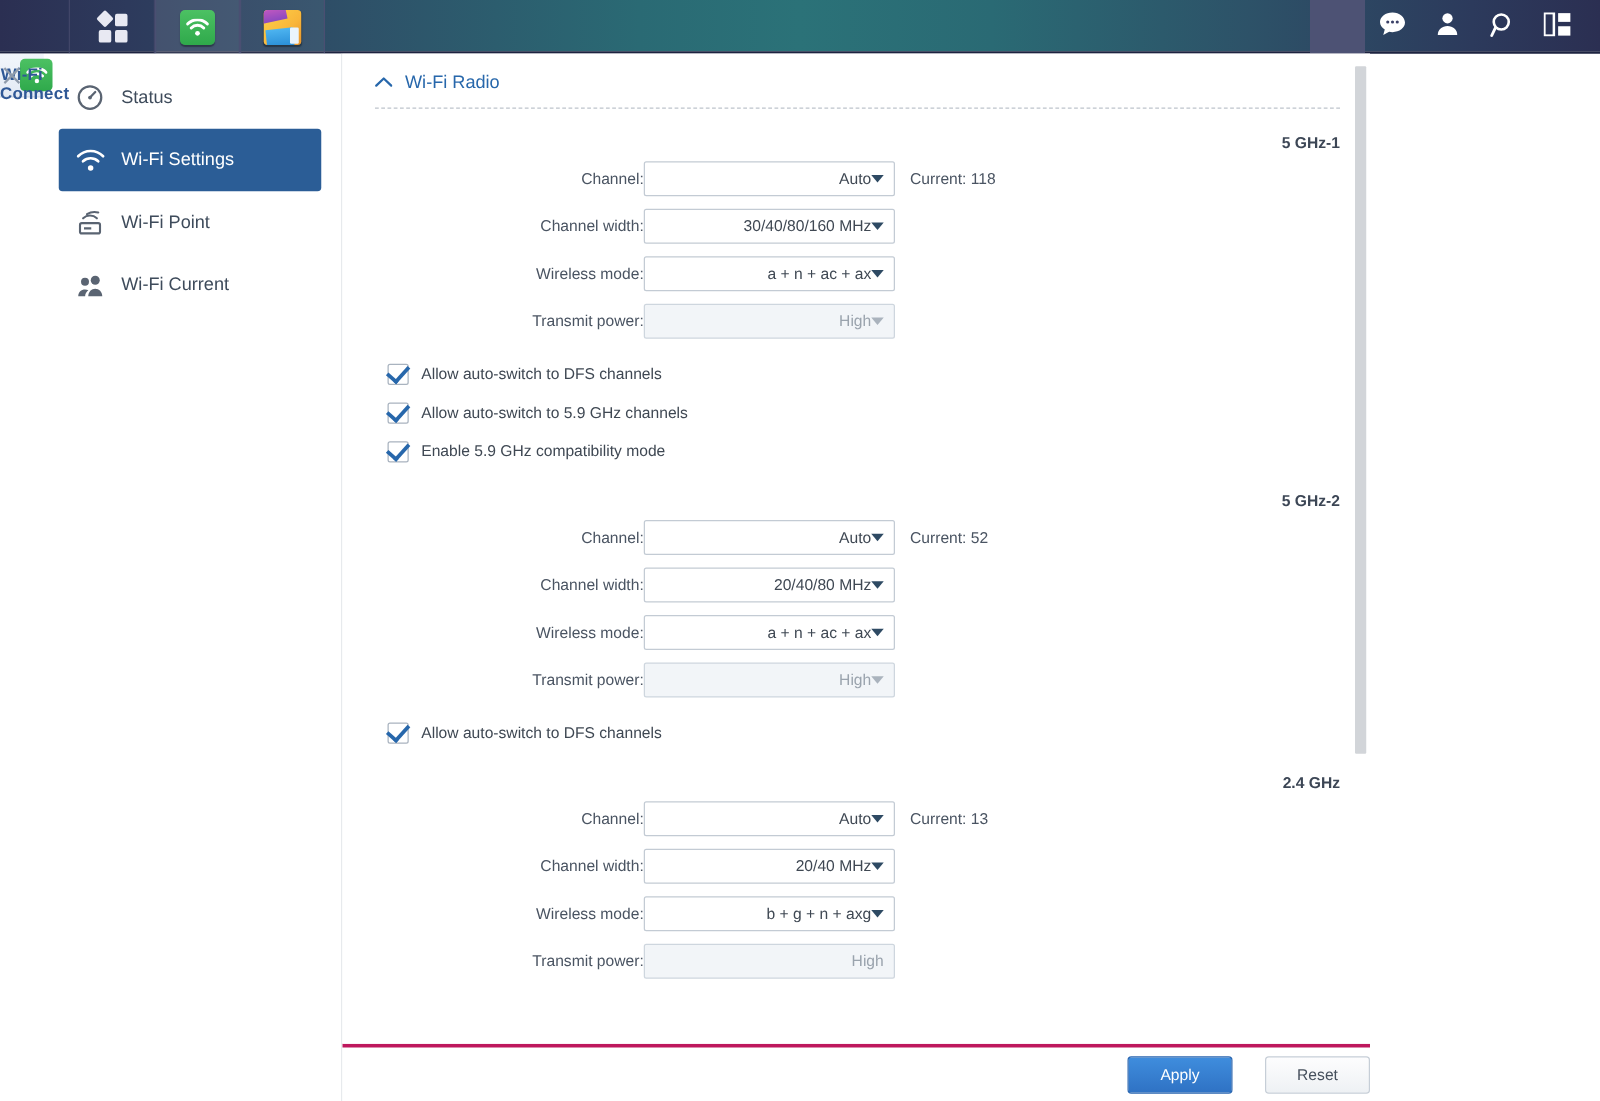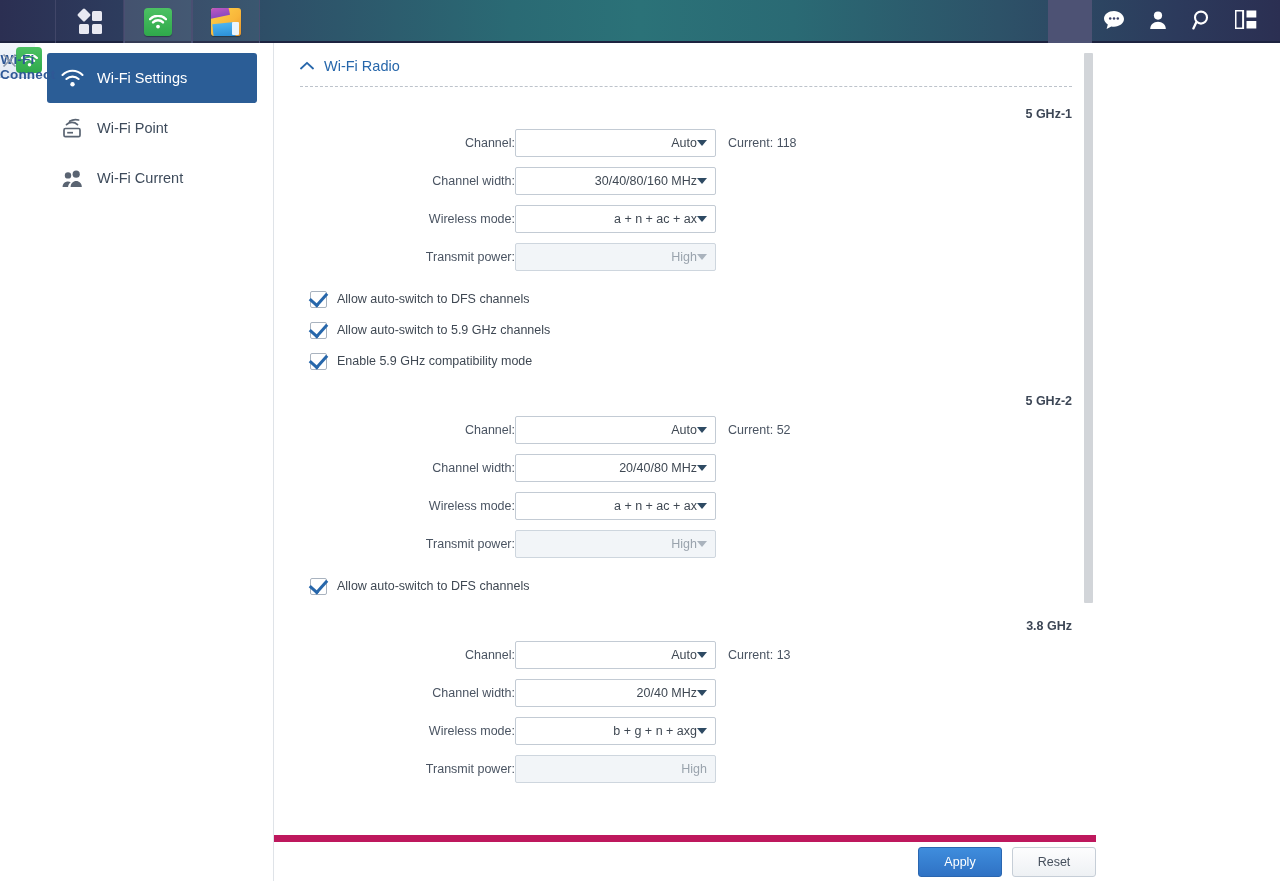--- a/index.html
+++ b/index.html
@@ -215,23 +215,23 @@
 
   #scrollbar {
     position: absolute; right: 3px; top: 2px; width: 9px; bottom: 2px;
   }
   #scrollthumb {
     position: absolute; left: 0; top: 8px; width: 9px; height: 550px;
     background: #d2d5d9; border-radius: 1px;
   }
 
   #footer {
-    flex: 0 0 46px; height: 46px; border-top: 7px solid #be185d;
+    flex: 0 0 46px; height: 46px; border-top: 3px solid #be185d;
     background: #ffffff; display: flex; align-items: center;
-    justify-content: flex-end; gap: 10px;
+    justify-content: flex-end; gap: 26px;
   }
   .btn {
     height: 30px; min-width: 84px; border-radius: 3px;
     font-size: 12.5px; display: flex; align-items: center;
     justify-content: center; padding: 0 16px;
   }
   .btn.primary {
     background: linear-gradient(#3f8ddd,#2f72c4);
     border: 1px solid #2a66b0; color: #ffffff;
   }
@@ -342,20 +342,30 @@
           <line x1="1.5" y1="1.5" x2="13.5" y2="13.5" stroke="#8f9bab" stroke-width="1.7"></line>
           <line x1="13.5" y1="1.5" x2="1.5" y2="13.5" stroke="#8f9bab" stroke-width="1.7"></line>
         </svg>
       </div>
     </div>
   </div>
 
   <div id="win-body">
 
     <div id="sidebar">
+      <div class="side-item">
+        <span class="side-ico">
+          <svg width="22" height="22" viewBox="0 0 22 22">
+            <circle cx="11" cy="11" r="9" fill="none" stroke="#5a6472" stroke-width="1.8"></circle>
+            <line x1="11" y1="11" x2="15.2" y2="6.6" stroke="#5a6472" stroke-width="1.8" stroke-linecap="round"></line>
+            <circle cx="11" cy="11" r="1.5" fill="#5a6472"></circle>
+          </svg>
+        </span>
+        <span>Status</span>
+      </div>
 
       <div class="side-item active">
         <span class="side-ico">
           <svg width="23" height="19" viewBox="0 0 23 19">
             <path d="M1.5 6 A14 14 0 0 1 21.5 6" fill="none" stroke="#ffffff" stroke-width="2.1" stroke-linecap="round"></path>
             <path d="M5.4 10 A9 9 0 0 1 17.6 10" fill="none" stroke="#ffffff" stroke-width="2.1" stroke-linecap="round"></path>
             <circle cx="11.5" cy="15.3" r="2.2" fill="#ffffff"></circle>
           </svg>
         </span>
         <span>Wi-Fi Settings</span>
@@ -483,21 +493,21 @@
               <span class="val">High</span>
               <span class="caret"></span>
             </div>
           </div>
 
           <div class="cbrow first">
             <span class="cbox checked"></span>
             <span class="cblabel">Allow auto-switch to DFS channels</span>
           </div>
 
-          <div class="group-title">3.8 GHz</div>
+          <div class="group-title">2.4 GHz</div>
 
           <div class="row">
             <div class="row-label">Channel:</div>
             <div class="select">
               <span class="val">Auto</span>
               <span class="caret"></span>
             </div>
             <div class="hint">Current: 13</div>
           </div>
 

